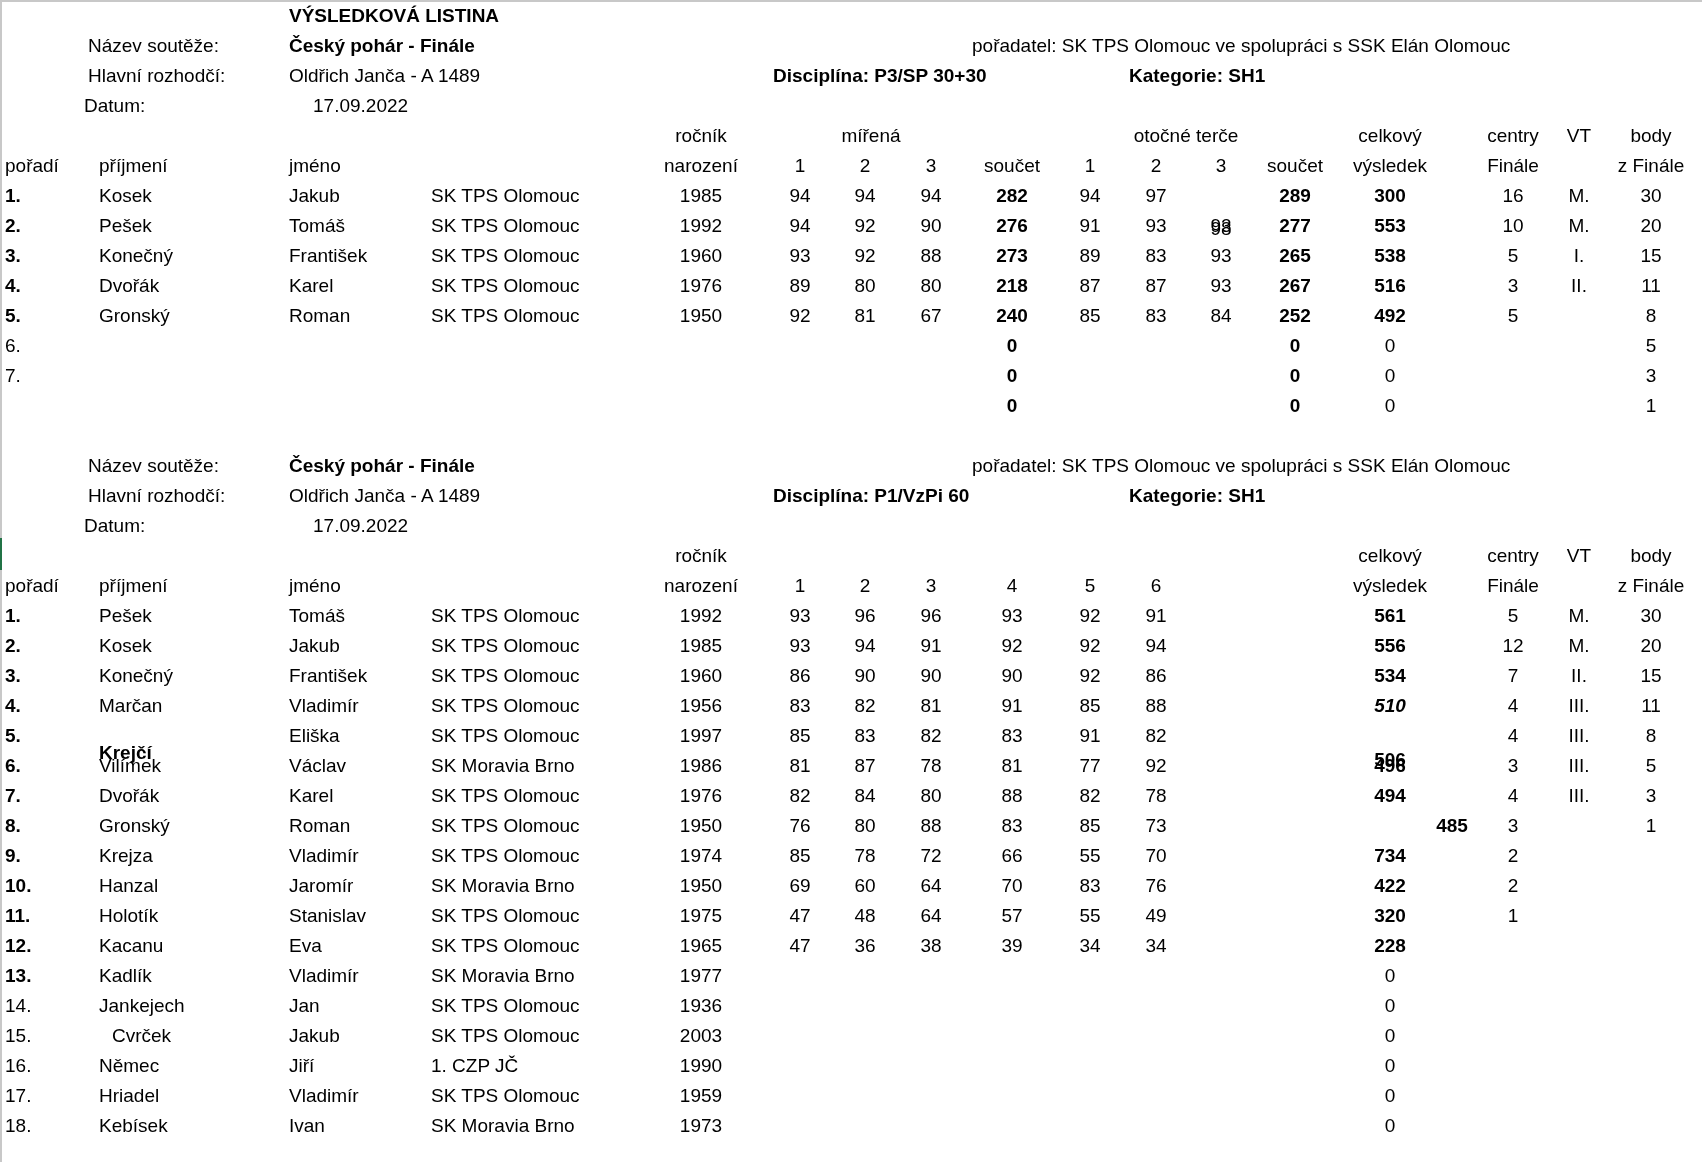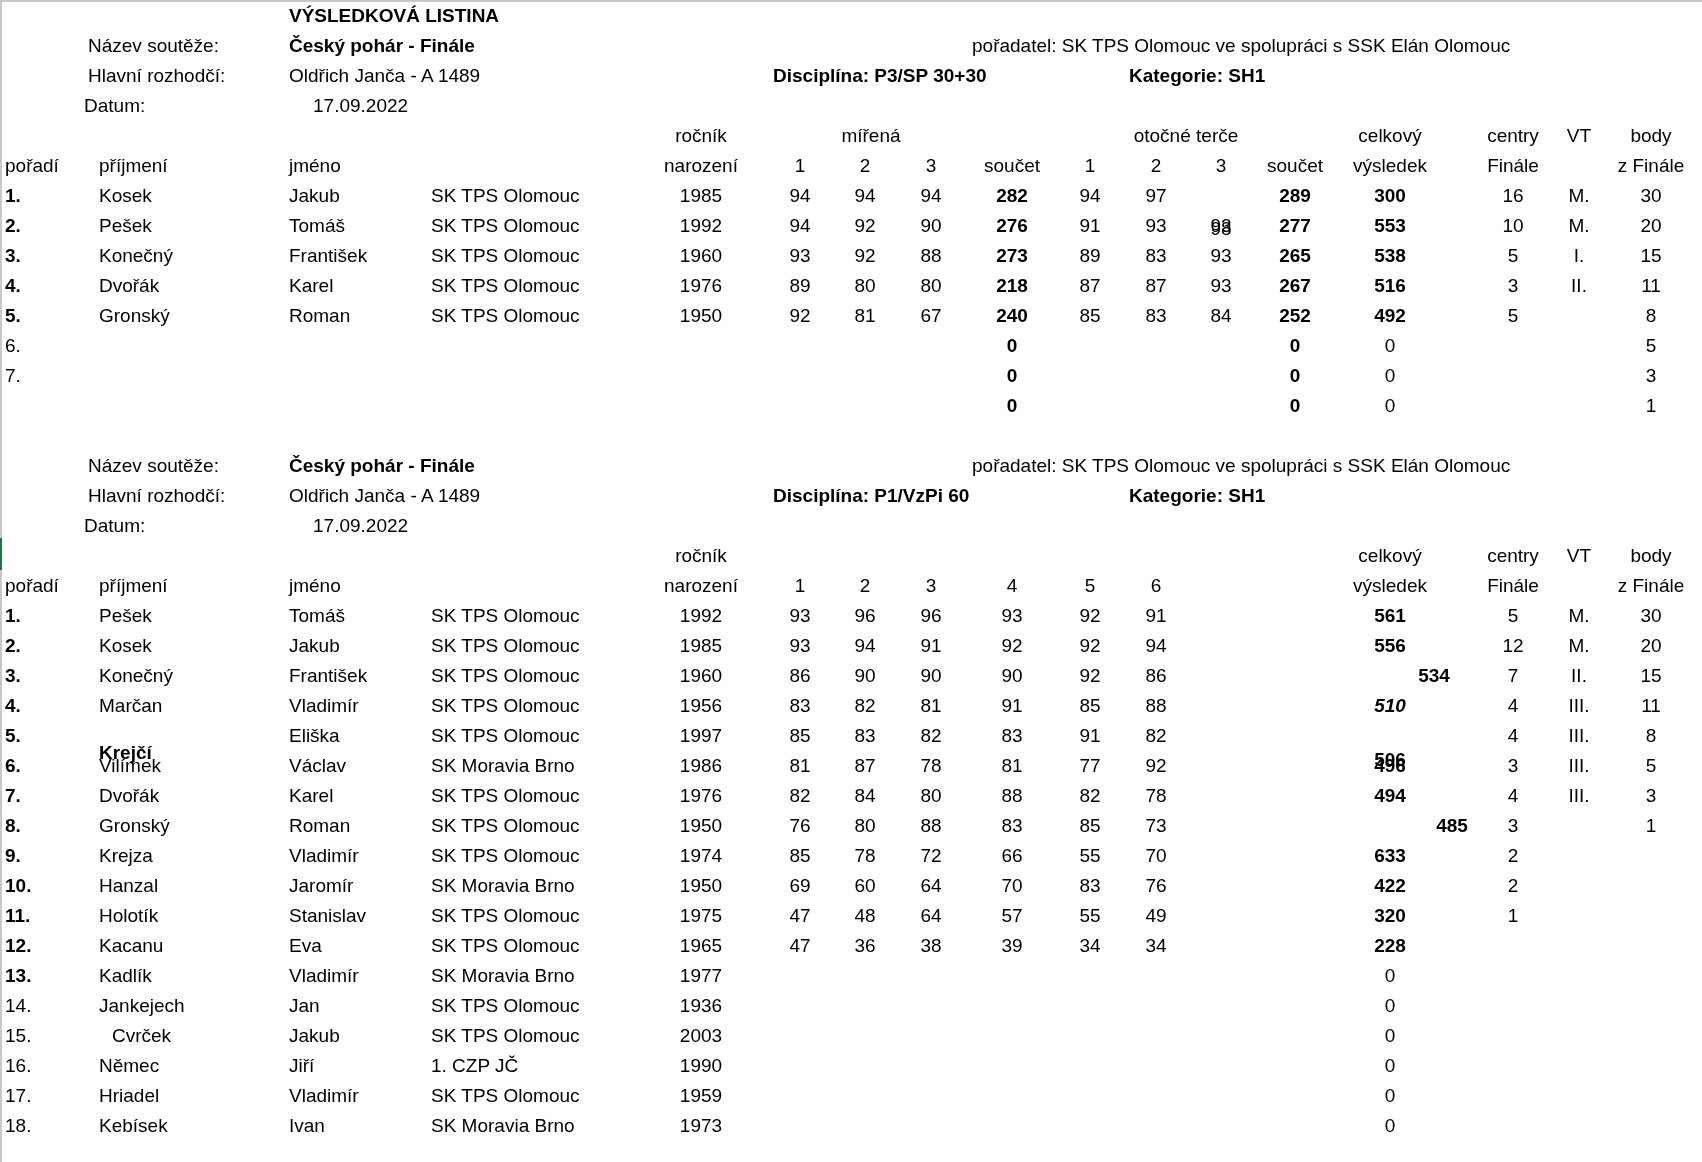--- a/index.html
+++ b/index.html
@@ -288,21 +288,21 @@
       <div class="t" style="left: 99px; top: 676px;">Konečný</div>
       <div class="t" style="left: 289px; top: 676px;">František</div>
       <div class="t" style="left: 431px; top: 676px;">SK TPS Olomouc</div>
       <div class="t c" style="left: 701px; top: 676px;">1960</div>
       <div class="t c" style="left: 800px; top: 676px;">86</div>
       <div class="t c" style="left: 865px; top: 676px;">90</div>
       <div class="t c" style="left: 931px; top: 676px;">90</div>
       <div class="t c" style="left: 1012px; top: 676px;">90</div>
       <div class="t c" style="left: 1090px; top: 676px;">92</div>
       <div class="t c" style="left: 1156px; top: 676px;">86</div>
-      <div class="t c b" style="left: 1390px; top: 676px; margin-left: 44px;">534</div>
+      <div class="t c b" style="left: 1390px; top: 676px;">534</div>
       <div class="t c" style="left: 1513px; top: 676px;">7</div>
       <div class="t c" style="left: 1579px; top: 676px;">II.</div>
       <div class="t c" style="left: 1651px; top: 676px;">15</div>
     </div>
     <div>
       <div class="t b" style="left: 5px; top: 706px;">4.</div>
       <div class="t" style="left: 99px; top: 706px;">Marčan</div>
       <div class="t" style="left: 289px; top: 706px;">Vladimír</div>
       <div class="t" style="left: 431px; top: 706px;">SK TPS Olomouc</div>
       <div class="t c" style="left: 701px; top: 706px;">1956</div>
@@ -390,21 +390,21 @@
       <div class="t" style="left: 99px; top: 856px;">Krejza</div>
       <div class="t" style="left: 289px; top: 856px;">Vladimír</div>
       <div class="t" style="left: 431px; top: 856px;">SK TPS Olomouc</div>
       <div class="t c" style="left: 701px; top: 856px;">1974</div>
       <div class="t c" style="left: 800px; top: 856px;">85</div>
       <div class="t c" style="left: 865px; top: 856px;">78</div>
       <div class="t c" style="left: 931px; top: 856px;">72</div>
       <div class="t c" style="left: 1012px; top: 856px;">66</div>
       <div class="t c" style="left: 1090px; top: 856px;">55</div>
       <div class="t c" style="left: 1156px; top: 856px;">70</div>
-      <div class="t c b" style="left: 1390px; top: 856px;">633</div>
+      <div class="t c b" style="left: 1390px; top: 856px;">734</div>
       <div class="t c" style="left: 1513px; top: 856px;">2</div>
       <div class="t c" style="left: 1579px; top: 856px;"></div>
       <div class="t c" style="left: 1651px; top: 856px;"></div>
     </div>
     <div>
       <div class="t b" style="left: 5px; top: 886px;">10.</div>
       <div class="t" style="left: 99px; top: 886px;">Hanzal</div>
       <div class="t" style="left: 289px; top: 886px;">Jaromír</div>
       <div class="t" style="left: 431px; top: 886px;">SK Moravia Brno</div>
       <div class="t c" style="left: 701px; top: 886px;">1950</div>

